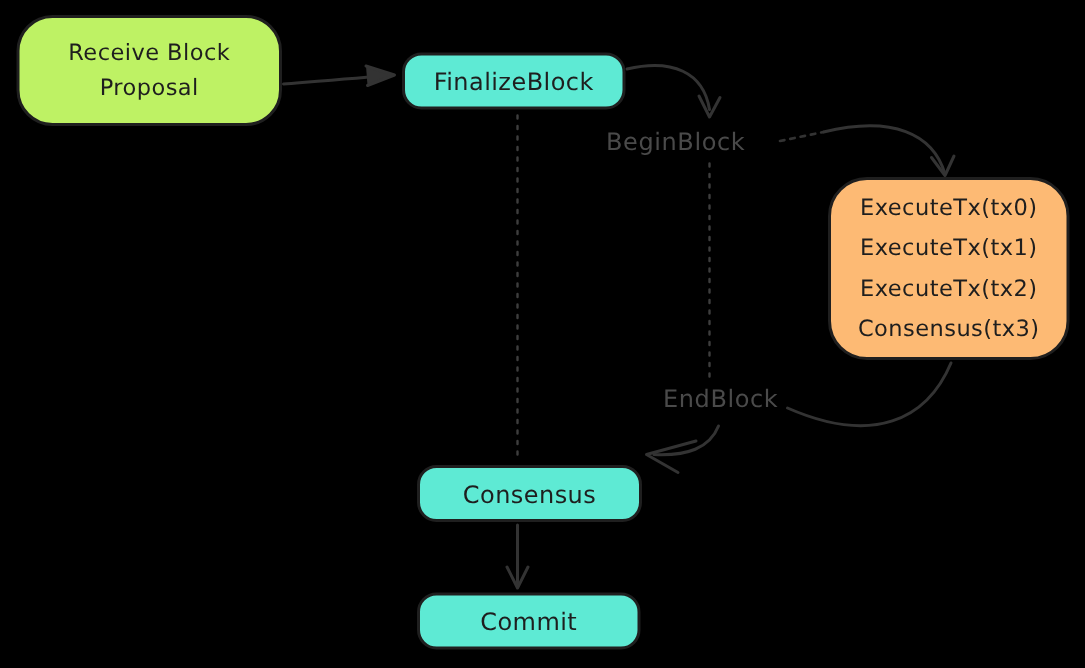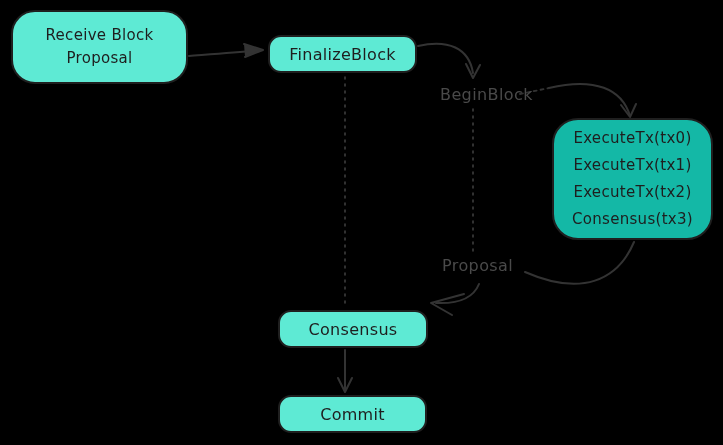--- a/index.html
+++ b/index.html
@@ -4,34 +4,34 @@
 <style>
   html,body{margin:0;padding:0;background:#000;}
   body{font-family:"DejaVu Sans",sans-serif;}
   .canvas{position:relative;width:723px;height:445px;background:#000;overflow:hidden;}
   .edges{position:absolute;left:0;top:0;width:723px;height:445px;}
   .node{
     position:absolute;box-sizing:border-box;border:2px solid #1f1f1f;
     display:flex;align-items:center;justify-content:center;
     color:#1e1e1e;font-size:16px;letter-spacing:.3px;text-align:center;
   }
-  .node-pink{background:#5eead4;border-radius:24px;}
+  .node-pink{background:#bef264;border-radius:24px;}
   .node-green{background:#5eead4;border-radius:13px;}
-  .node-blue{background:#14b8a6;border-radius:26px;flex-direction:column;justify-content:center;}
+  .node-blue{background:#fdba74;border-radius:26px;flex-direction:column;justify-content:center;}
   .node-receive{left:11px;top:10px;width:177px;height:74px;font-size:15px;line-height:1.55;}
   .node-receive .wrap{width:120px;}
   .node-finalize{left:268px;top:35px;width:149px;height:38px;}
   .node-execute{left:552px;top:118px;width:161px;height:122px;font-size:15px;}
   .node-execute .tx-line{line-height:27px;white-space:nowrap;}
   .node-consensus{left:278px;top:310px;width:150px;height:38px;}
   .node-commit{left:278px;top:395px;width:149px;height:38px;}
   .flow-label{
     position:absolute;color:#4a4a4a;font-size:16px;letter-spacing:.4px;white-space:nowrap;
   }
-  .label-begin{left:440px;top:85px;}
+  .label-begin{left:404px;top:85px;}
   .label-end{left:442px;top:256px;}
 </style>
 </head>
 <body>
 
 <div class="canvas">
 
   <svg class="edges" width="723" height="445" viewBox="0 0 723 445" fill="none" stroke="#333333" stroke-width="2" stroke-linecap="round" stroke-linejoin="round">
 
     <g>
@@ -77,21 +77,21 @@
 
   <div class="flow-label label-begin">BeginBlock</div>
 
   <div class="node node-blue node-execute">
     <div class="tx-line">ExecuteTx(tx0)</div>
     <div class="tx-line">ExecuteTx(tx1)</div>
     <div class="tx-line">ExecuteTx(tx2)</div>
     <div class="tx-line">Consensus(tx3)</div>
   </div>
 
-  <div class="flow-label label-end">Proposal</div>
+  <div class="flow-label label-end">EndBlock</div>
 
   <div class="node node-green node-commit">
     <span>Commit</span>
   </div>
 
   <div class="node node-green node-consensus">
     <span>Consensus</span>
   </div>
 
 </div>

